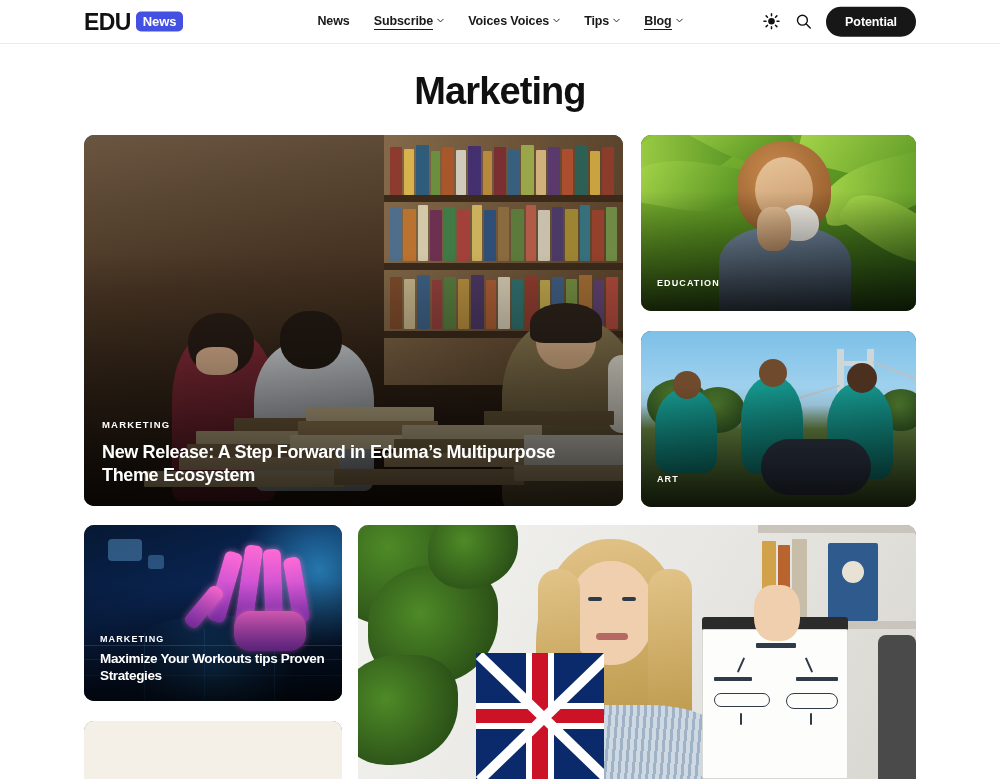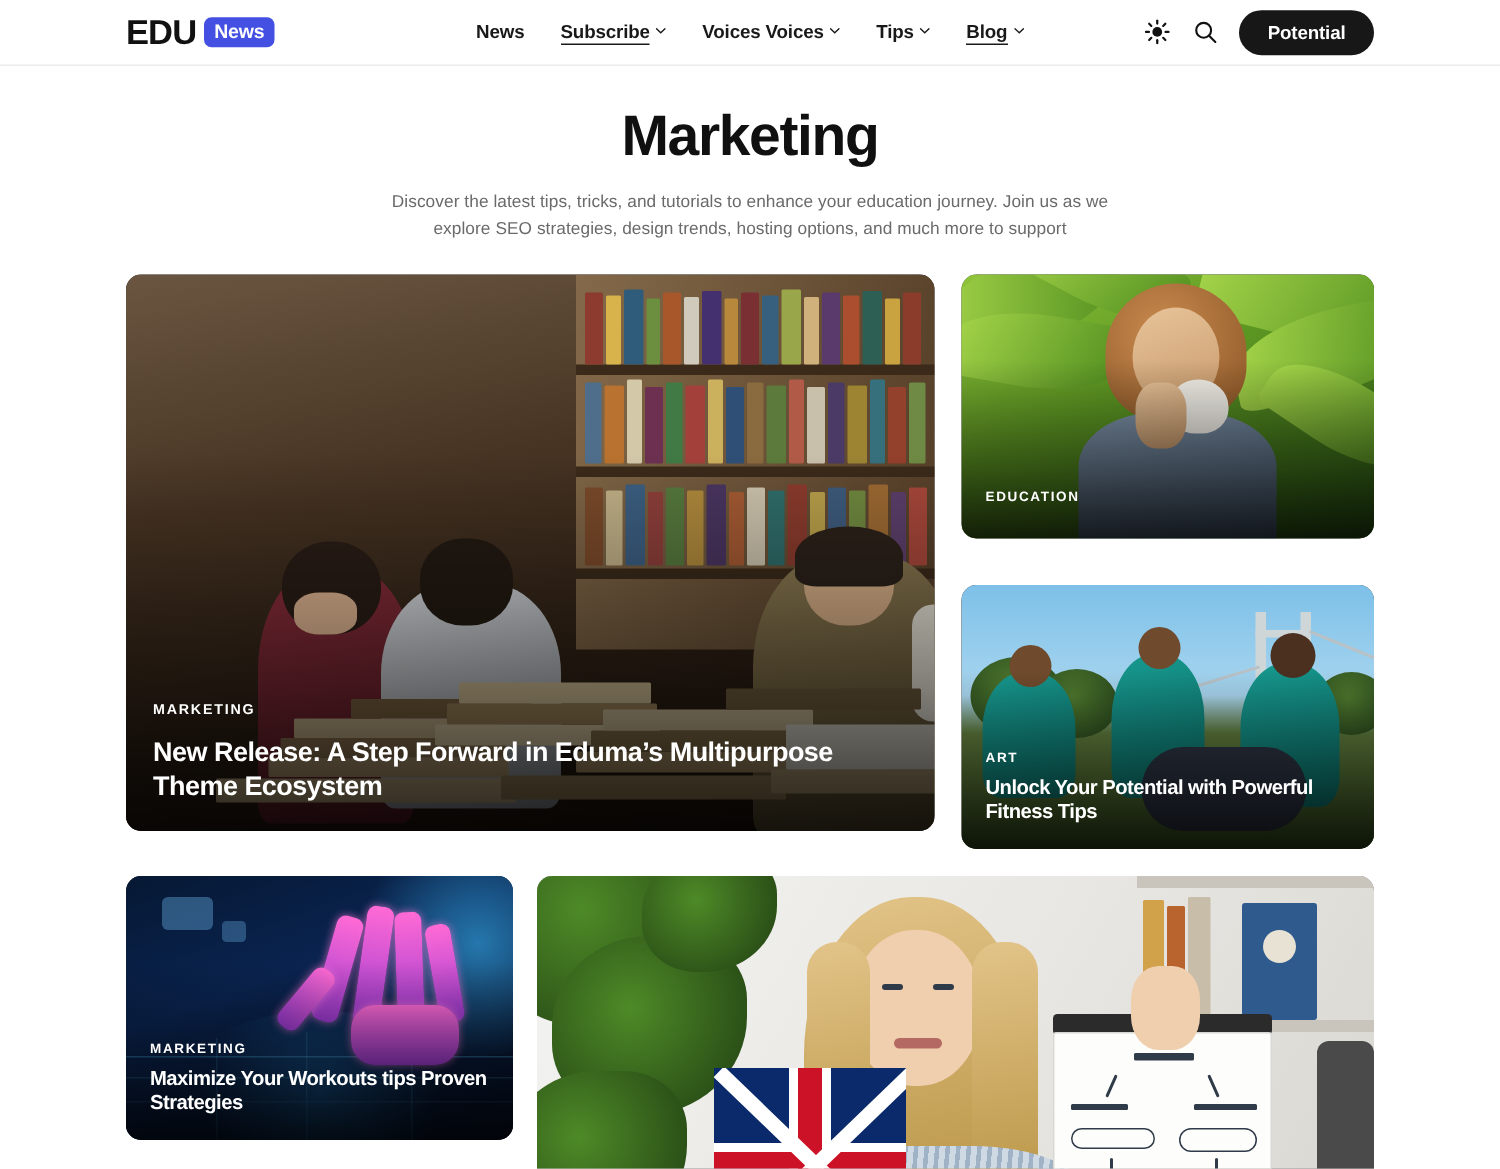--- a/index.html
+++ b/index.html
@@ -71,21 +71,21 @@
   .page-sub{
     margin:13px auto 0; width:510px;
     font-size:11.5px; line-height:1.55; color:#6a6a6a;
     letter-spacing:0.05px;
   }
 
   
   .container{ width:832px; margin:0 auto; padding-top:21px; }
   .row{ display:flex; gap:18px; }
   .col-left{ width:539px; }
-  .col-right{ width:275px; display:flex; flex-direction:column; gap:31px; }
+  .col-right{ width:275px; display:flex; flex-direction:column; gap:20px; }
 
   .card{
     position:relative; border-radius:10px; overflow:hidden;
     display:block; cursor:pointer; background:#333;
   }
   .card .shade{
     position:absolute; left:0; right:0; bottom:0; height:68%;
     background:linear-gradient(to top, rgba(0,0,0,0.78) 0%, rgba(0,0,0,0.45) 38%, rgba(0,0,0,0) 100%);
   }
   .card .meta{ position:absolute; left:0; right:0; bottom:0; padding:0 18px 18px; }
@@ -271,21 +271,20 @@
         <circle cx="10.5" cy="10.5" r="7"></circle>
           <line x1="15.6" y1="15.6" x2="21.5" y2="21.5" stroke-linecap="round"></line>
       </svg>
     </div>
     <button class="subscribe">Potential</button>
   </div>
 </div>
 
 <div class="hero">
   <h1 class="page-title">Marketing</h1>
-  <p class="page-sub">Discover the latest tips, tricks, and tutorials to enhance your education journey. Join us as we explore SEO strategies, design trends, hosting options, and much more to support</p>
 </div>
 
 <div class="container">
 
   <div class="row">
 
     <div class="col-left">
       <a class="card card-lg">
         <div class="img sc-books">
           <div class="shelf" style="left:300px;top:0;width:240px;height:250px;opacity:.85;"></div>
@@ -418,21 +417,20 @@
           <div class="vhead" style="left:32px;top:40px;width:28px;height:28px;"></div>
           <div class="vol" style="left:100px;top:46px;width:62px;height:96px;"></div>
           <div class="vhead" style="left:118px;top:28px;width:28px;height:28px;"></div>
           <div class="vol" style="left:186px;top:52px;width:66px;height:96px;"></div>
           <div class="vhead" style="left:206px;top:32px;width:30px;height:30px;background:#4b3020;"></div>
           <div class="vol" style="left:120px;top:108px;width:110px;height:56px;background:#2b3240;border-radius:30px;"></div>
         </div>
         <div class="shade"></div>
         <div class="meta">
           <div class="cat">ART</div>
-          <div class="ttl">Unlock Your Potential with Powerful Fitness Tips</div>
         </div>
       </a>
 
     </div>
   </div>
 
   <div class="row2">
 
     <div class="col2-left">
 

